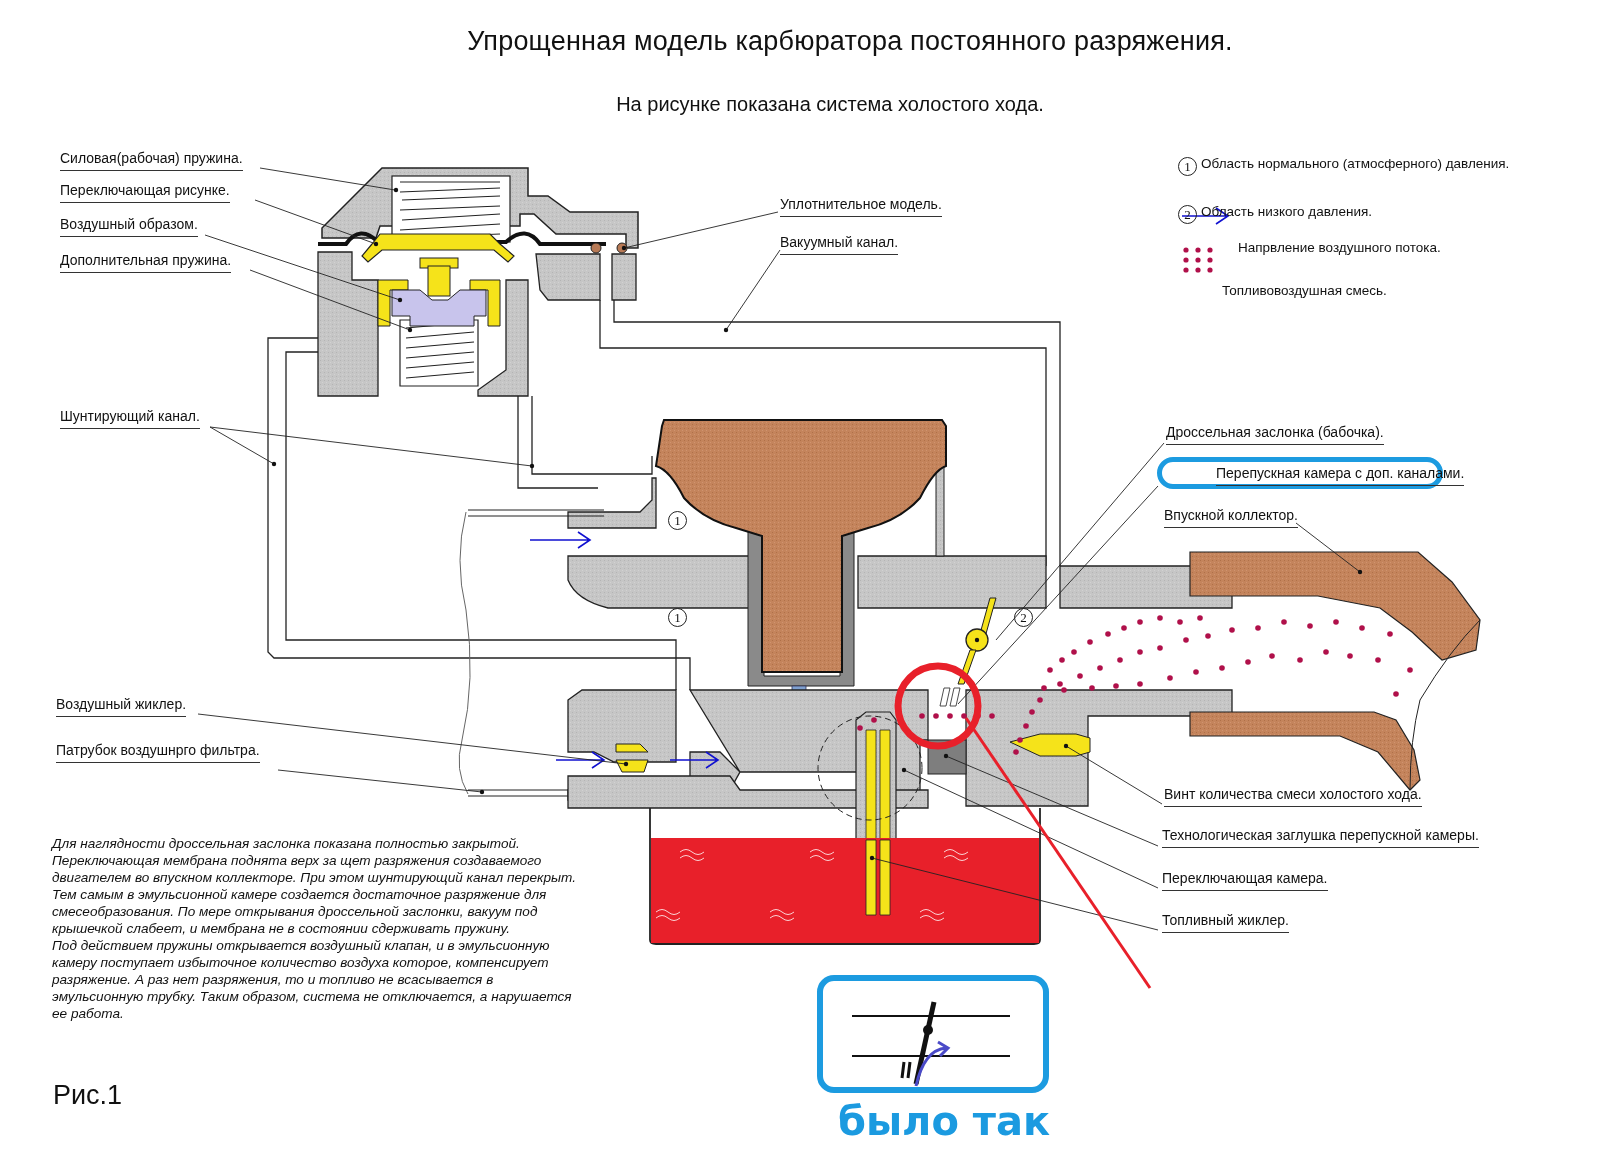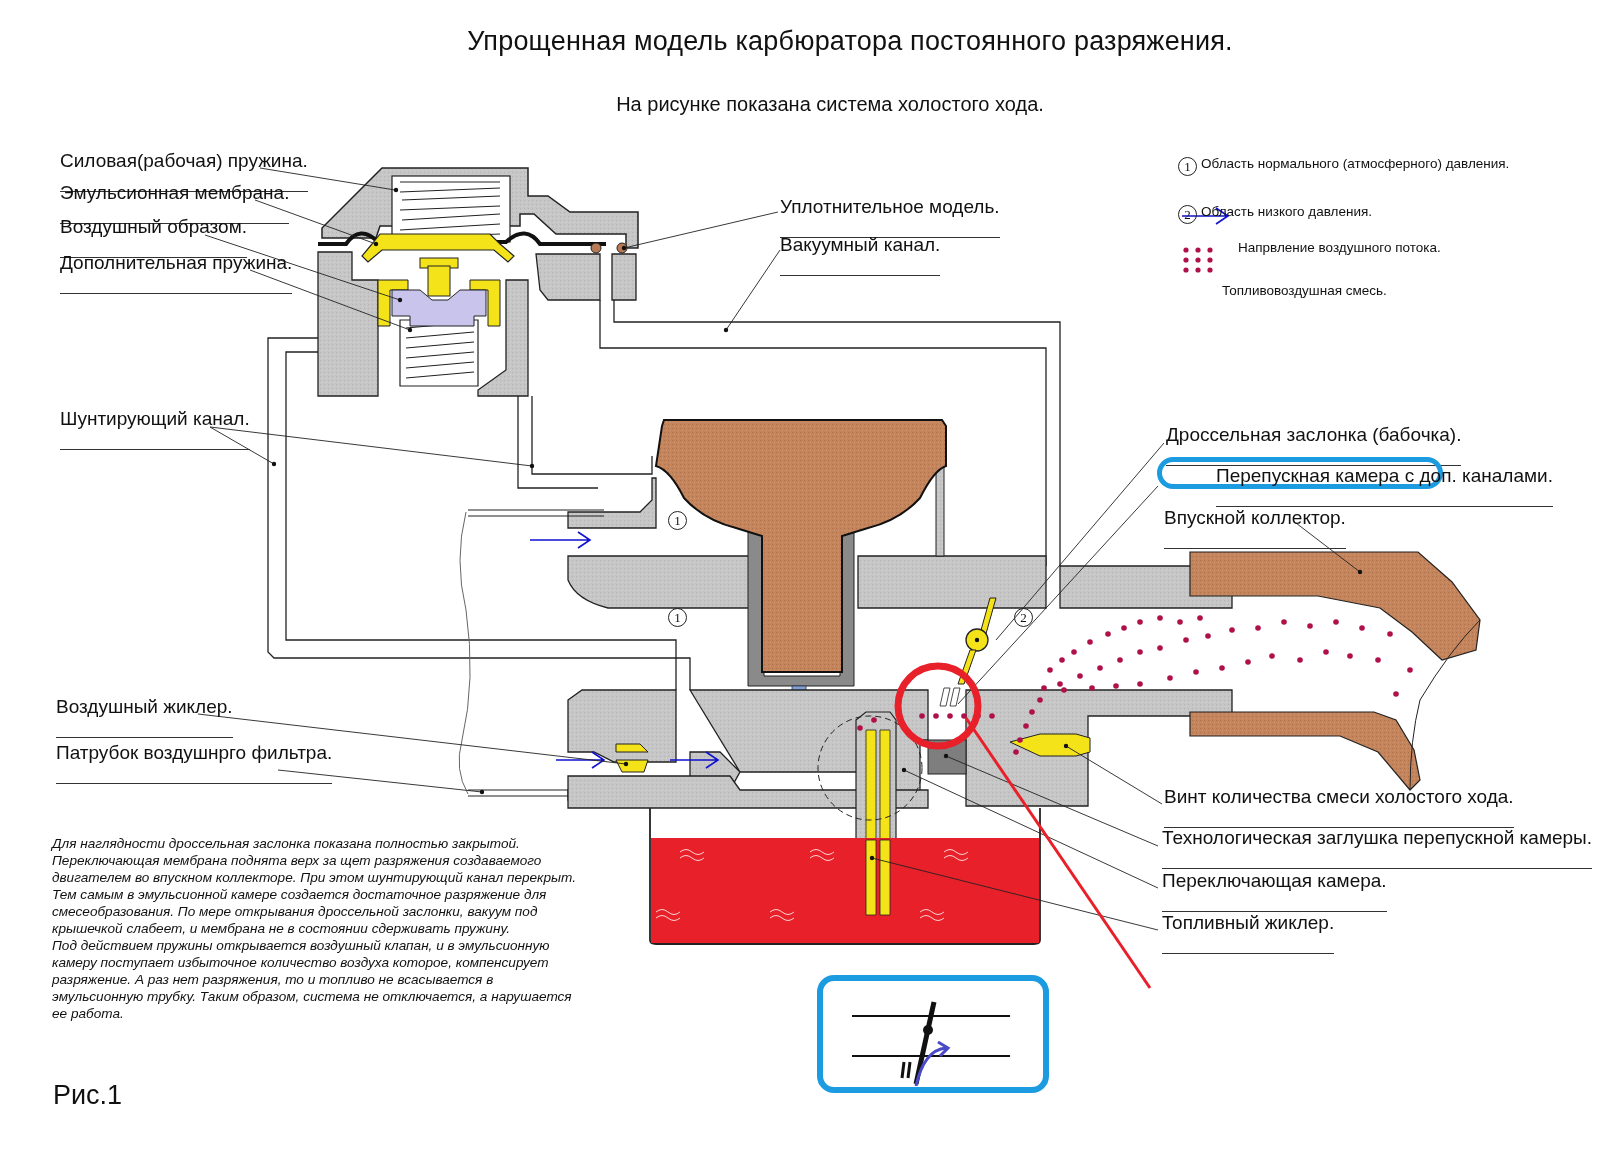--- a/index.html
+++ b/index.html
@@ -1,21 +1,21 @@
 <!DOCTYPE html>
 <html><head>
 <meta charset="utf-8">
 <style>
   html, body { margin: 0; padding: 0; background: #ffffff; }
   #stage { position: relative; width: 1600px; height: 1167px; overflow: hidden; background: #fff; font-family: "Liberation Sans", sans-serif; color: #111; }
   svg#diagram { position: absolute; left: 0; top: 0; }
   .t { position: absolute; white-space: nowrap; }
   .title { left: 0; width: 1700px; text-align: center; top: 26px; font-size: 27px; letter-spacing: 0.2px; }
   .subtitle { left: 0; width: 1660px; text-align: center; top: 93px; font-size: 20px; }
-  .lbl { font-size: 19px; padding-bottom: 19px; border-bottom: 1.3px solid #333; }
+  .lbl { font-size: 14px; padding-bottom: 4px; border-bottom: 1.3px solid #333; }
   .legend { font-size: 13.5px; margin-top: 32px; }
   .note { position: absolute; left: 52px; top: 835px; width: 600px; font-style: italic; font-size: 13.6px; line-height: 17px; white-space: pre-line; }
   .red-note { position: absolute; left: 1150px; top: 960px; width: 440px; color: #e8202a; font-family: "DejaVu Sans", sans-serif; font-weight: bold; font-size: 20px; line-height: 33px; white-space: pre-line; }
   .fig { position: absolute; left: 53px; top: 1080px; font-size: 27px; }
   .url { position: absolute; left: 1128px; top: 1080px; font-size: 26px; text-decoration: underline; color: #000; }
   .was { position: absolute; left: 838px; top: 1098px; color: #1b9ae0; font-family: "DejaVu Sans", sans-serif; font-weight: bold; font-size: 40px; }
   .highlight-box { position: absolute; left: 1157px; top: 457px; width: 286px; height: 32px; border: 5px solid #1c9be0; border-radius: 16px; box-sizing: border-box; }
   .circ { display: inline-block; width: 17px; height: 17px; border: 1.3px solid #222; border-radius: 50%; text-align: center; font-size: 13px; line-height: 17px; margin-right: 4px; font-family: "Liberation Serif", serif; vertical-align: -3px; }
 </style>
 </head>
@@ -281,21 +281,21 @@
       <circle cx="928" cy="1030" r="5" fill="#111"></circle>
       <path d="M904 1062 L902 1078 M910 1062 L908 1078" stroke="#111" stroke-width="3"></path>
       <path d="M916 1086 Q924 1050 946 1048 M938 1042 L948 1048 L940 1056" fill="none" stroke="#4a4ac8" stroke-width="3"></path>
     </g>
   </svg>
 
   <div class="t title">Упрощенная модель карбюратора постоянного разряжения.</div>
   <div class="t subtitle">На рисунке показана система холостого хода.</div>
 
   <div class="t lbl" style="left:60px; top:150px;">Силовая(рабочая) пружина.</div>
-  <div class="t lbl" style="left:60px; top:182px;">Эмульсионная мембрана.</div>
+  <div class="t lbl" style="left:60px; top:182px;">Переключающая рисунке.</div>
   <div class="t lbl" style="left:60px; top:216px;">Воздушный образом.</div>
   <div class="t lbl" style="left:60px; top:252px;">Дополнительная пружина.</div>
   <div class="t lbl" style="left:60px; top:408px;">Шунтирующий канал.</div>
   <div class="t lbl" style="left:56px; top:696px;">Воздушный жиклер.</div>
   <div class="t lbl" style="left:56px; top:742px;">Патрубок воздушнрго фильтра.</div>
 
   <div class="t lbl" style="left:780px; top:196px;">Уплотнительное модель.</div>
   <div class="t lbl" style="left:780px; top:234px;">Вакуумный канал.</div>
 
   <div class="t lbl" style="left:1166px; top:424px;">Дроссельная заслонка (бабочка).</div>
@@ -325,15 +325,16 @@
 двигателем во впускном коллекторе. При этом шунтирующий канал перекрыт.
 Тем самым в эмульсионной камере создается достаточное разряжение для
 смесеобразования. По мере открывания дроссельной заслонки, вакуум под
 крышечкой слабеет, и мембрана не в состоянии сдерживать пружину.
 Под действием пружины открывается воздушный клапан, и в эмульсионную
 камеру поступает избыточное количество воздуха которое, компенсирует
 разряжение. А раз нет разряжения, то и топливо не всасывается в
 эмульсионную трубку. Таким образом, система не отключается, а нарушается
 ее работа.</div>
 
+  <div class="was">было так</div>
 
   <div class="fig">Рис.1</div>
 </div>
 
 </body></html>

